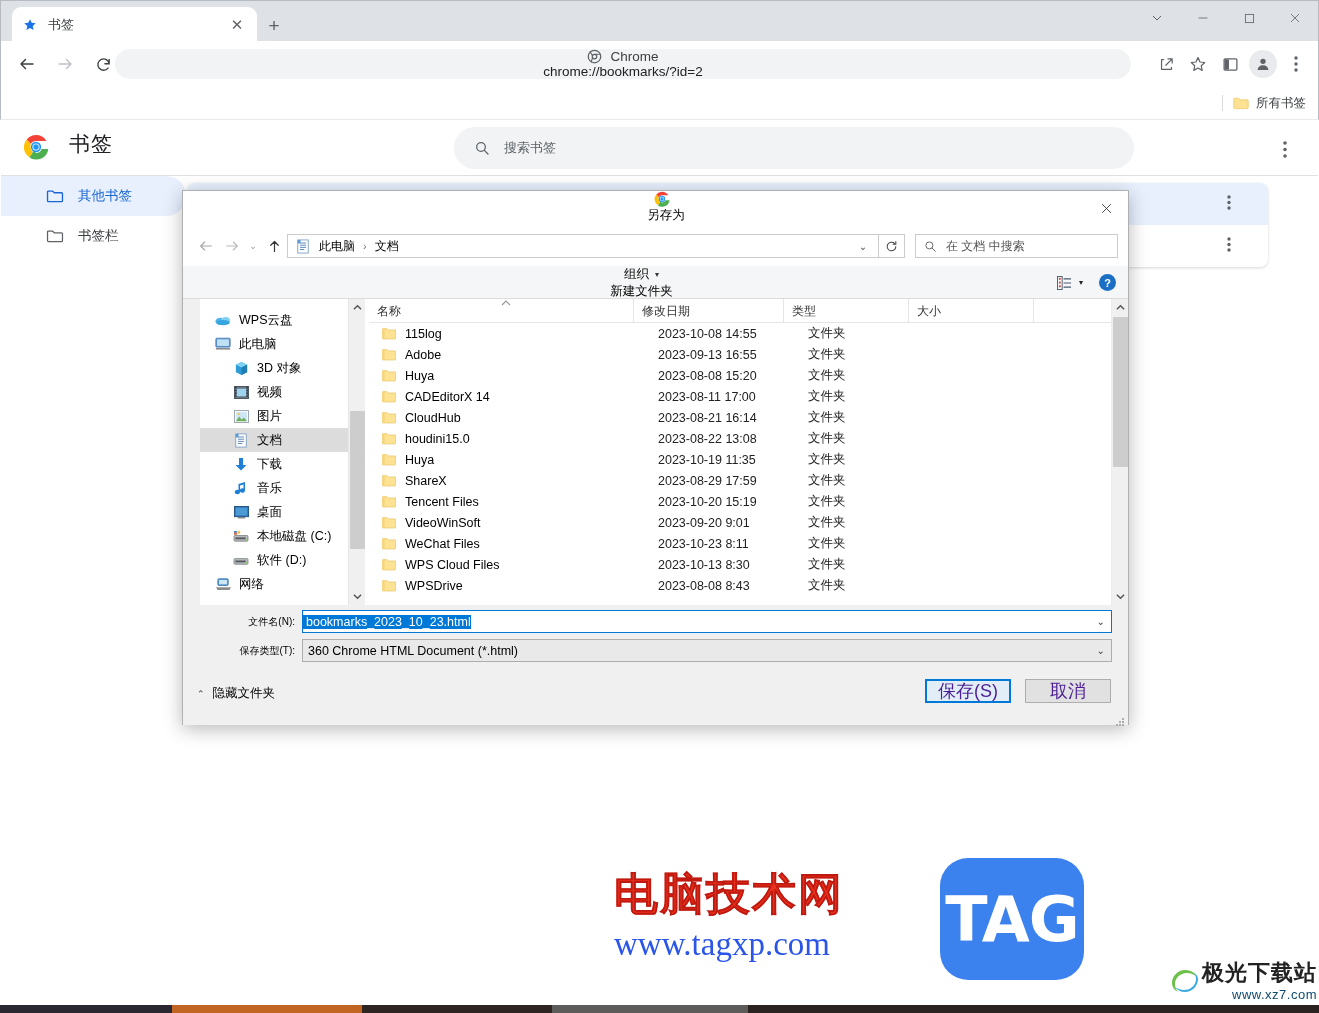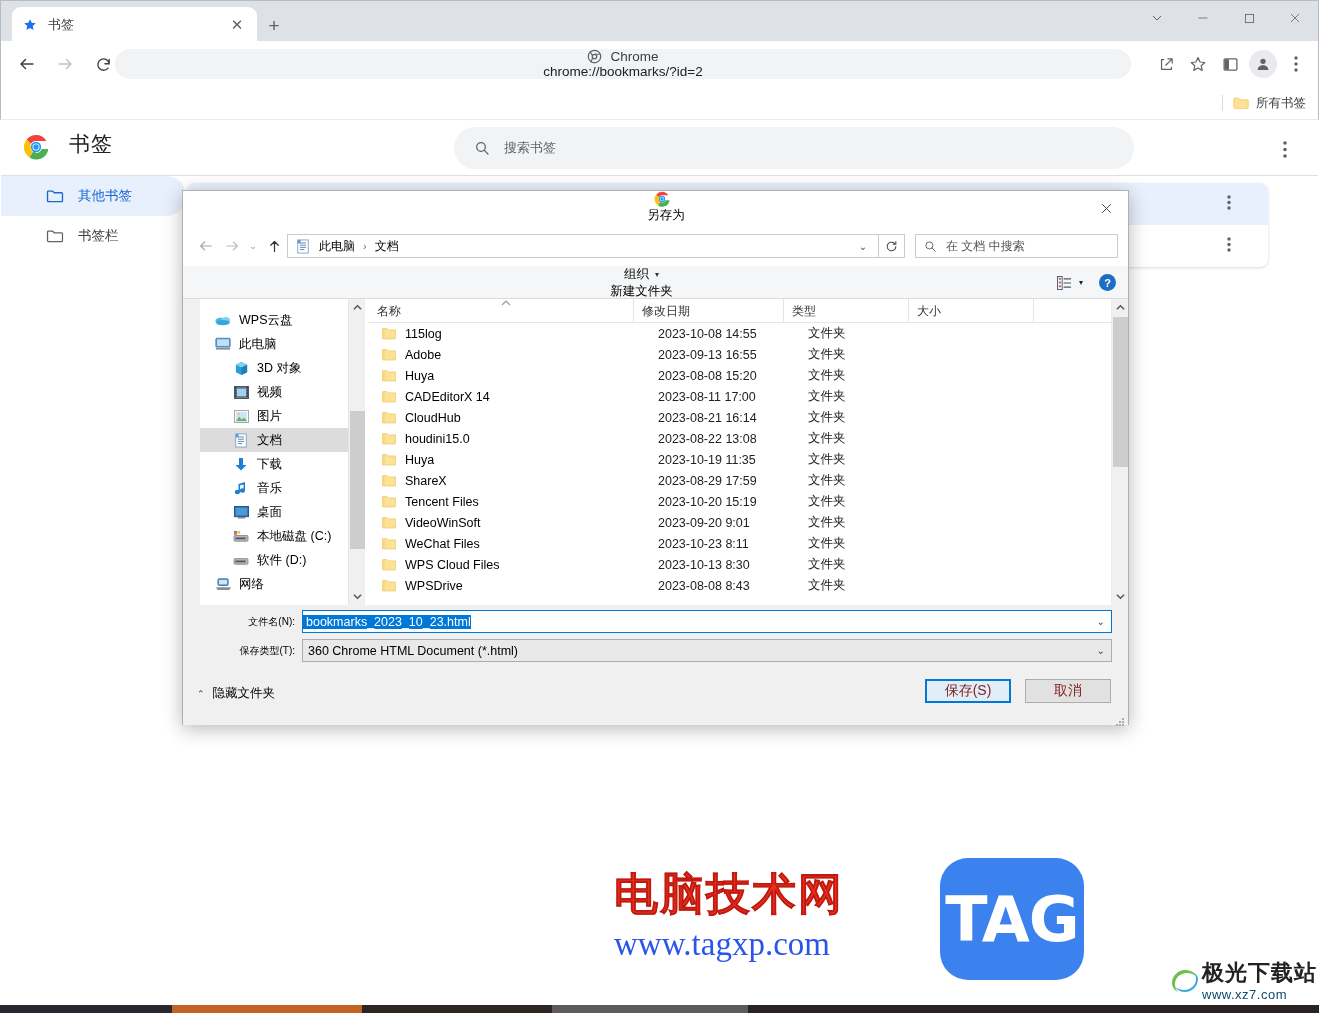--- a/index.html
+++ b/index.html
@@ -160,39 +160,39 @@
   .fld-box.readonly { background:#e9e9e9; border-color:#adadad; }
   .fld-val { font-size:12.5px; color:#000; padding-left:3px; }
   .fld-val.selected { background:#0078d7; color:#fff; }
   .fld-caret { position:absolute; right:6px; color:#444; font-size:10px; }
 
   .dlg-footer { position:absolute; left:0; top:480px; right:0; height:54px; background:#f0f0f0; }
   .hidefolders { position:absolute; left:14px; top:14px; display:flex; align-items:center; font-size:12.5px; color:#000; }
   .hidefolders .car { font-size:9px; margin-right:8px; color:#333; }
   .btn {
     position:absolute; top:8px; height:24px; width:86px;
-    font-size:14px; display:flex; align-items:center; justify-content:center;
-    background:#e1e1e1; border:1px solid #adadad; color:#7f1d1d;
+    font-size:18px; display:flex; align-items:center; justify-content:center;
+    background:#e1e1e1; border:1px solid #adadad; color:#4c1d95;
   }
   .btn.primary { background:#e1edf7; border:2px solid #0078d7; }
   .btn-save { right:117px; }
   .btn-cancel { right:17px; }
   .grip { position:absolute; right:3px; bottom:2px; width:10px; height:10px; }
 
   
   .wm1 { position:absolute; left:614px; top:865px; }
   .wm-cn { font-family:"DejaVu Serif", serif; font-weight:bold; font-size:44px; color:#e8301c; letter-spacing:2px; -webkit-text-stroke:0.5px #c01a10;}
   .wm-url { font-family:"Liberation Serif","DejaVu Serif",serif; font-size:33px; color:#2a55e8; margin-top:2px; letter-spacing:0px;}
   .wm-tag {
     position:absolute; left:940px; top:858px; width:144px; height:122px;
     background:#3b82ef; border-radius:28px; display:flex; align-items:center; justify-content:center;
   }
   .wm-tag span { color:#fff; font-family:"DejaVu Sans", sans-serif; font-weight:bold; font-size:62px; letter-spacing:-1px; }
   .wm2 { position:absolute; left:1168px; top:958px; display:flex; align-items:center; }
-  .wm2-txt { display:flex; flex-direction:column; }
+  .wm2-txt { display:flex; flex-direction:column;text-align:right; }
   .wm2-cn { font-size:22px; font-weight:bold; color:#222; letter-spacing:1px; }
   .wm2-url { font-size:13px; color:#0c4a6e; letter-spacing:.5px; margin-top:-1px;}
 
   .taskbar { position:absolute; left:0; top:1005px; width:1319px; height:8px; background:#2a2327; }
   .tb-seg { position:absolute; top:0; height:8px; }
 </style>
 </head>
 <body>
 
 <div id="root">

